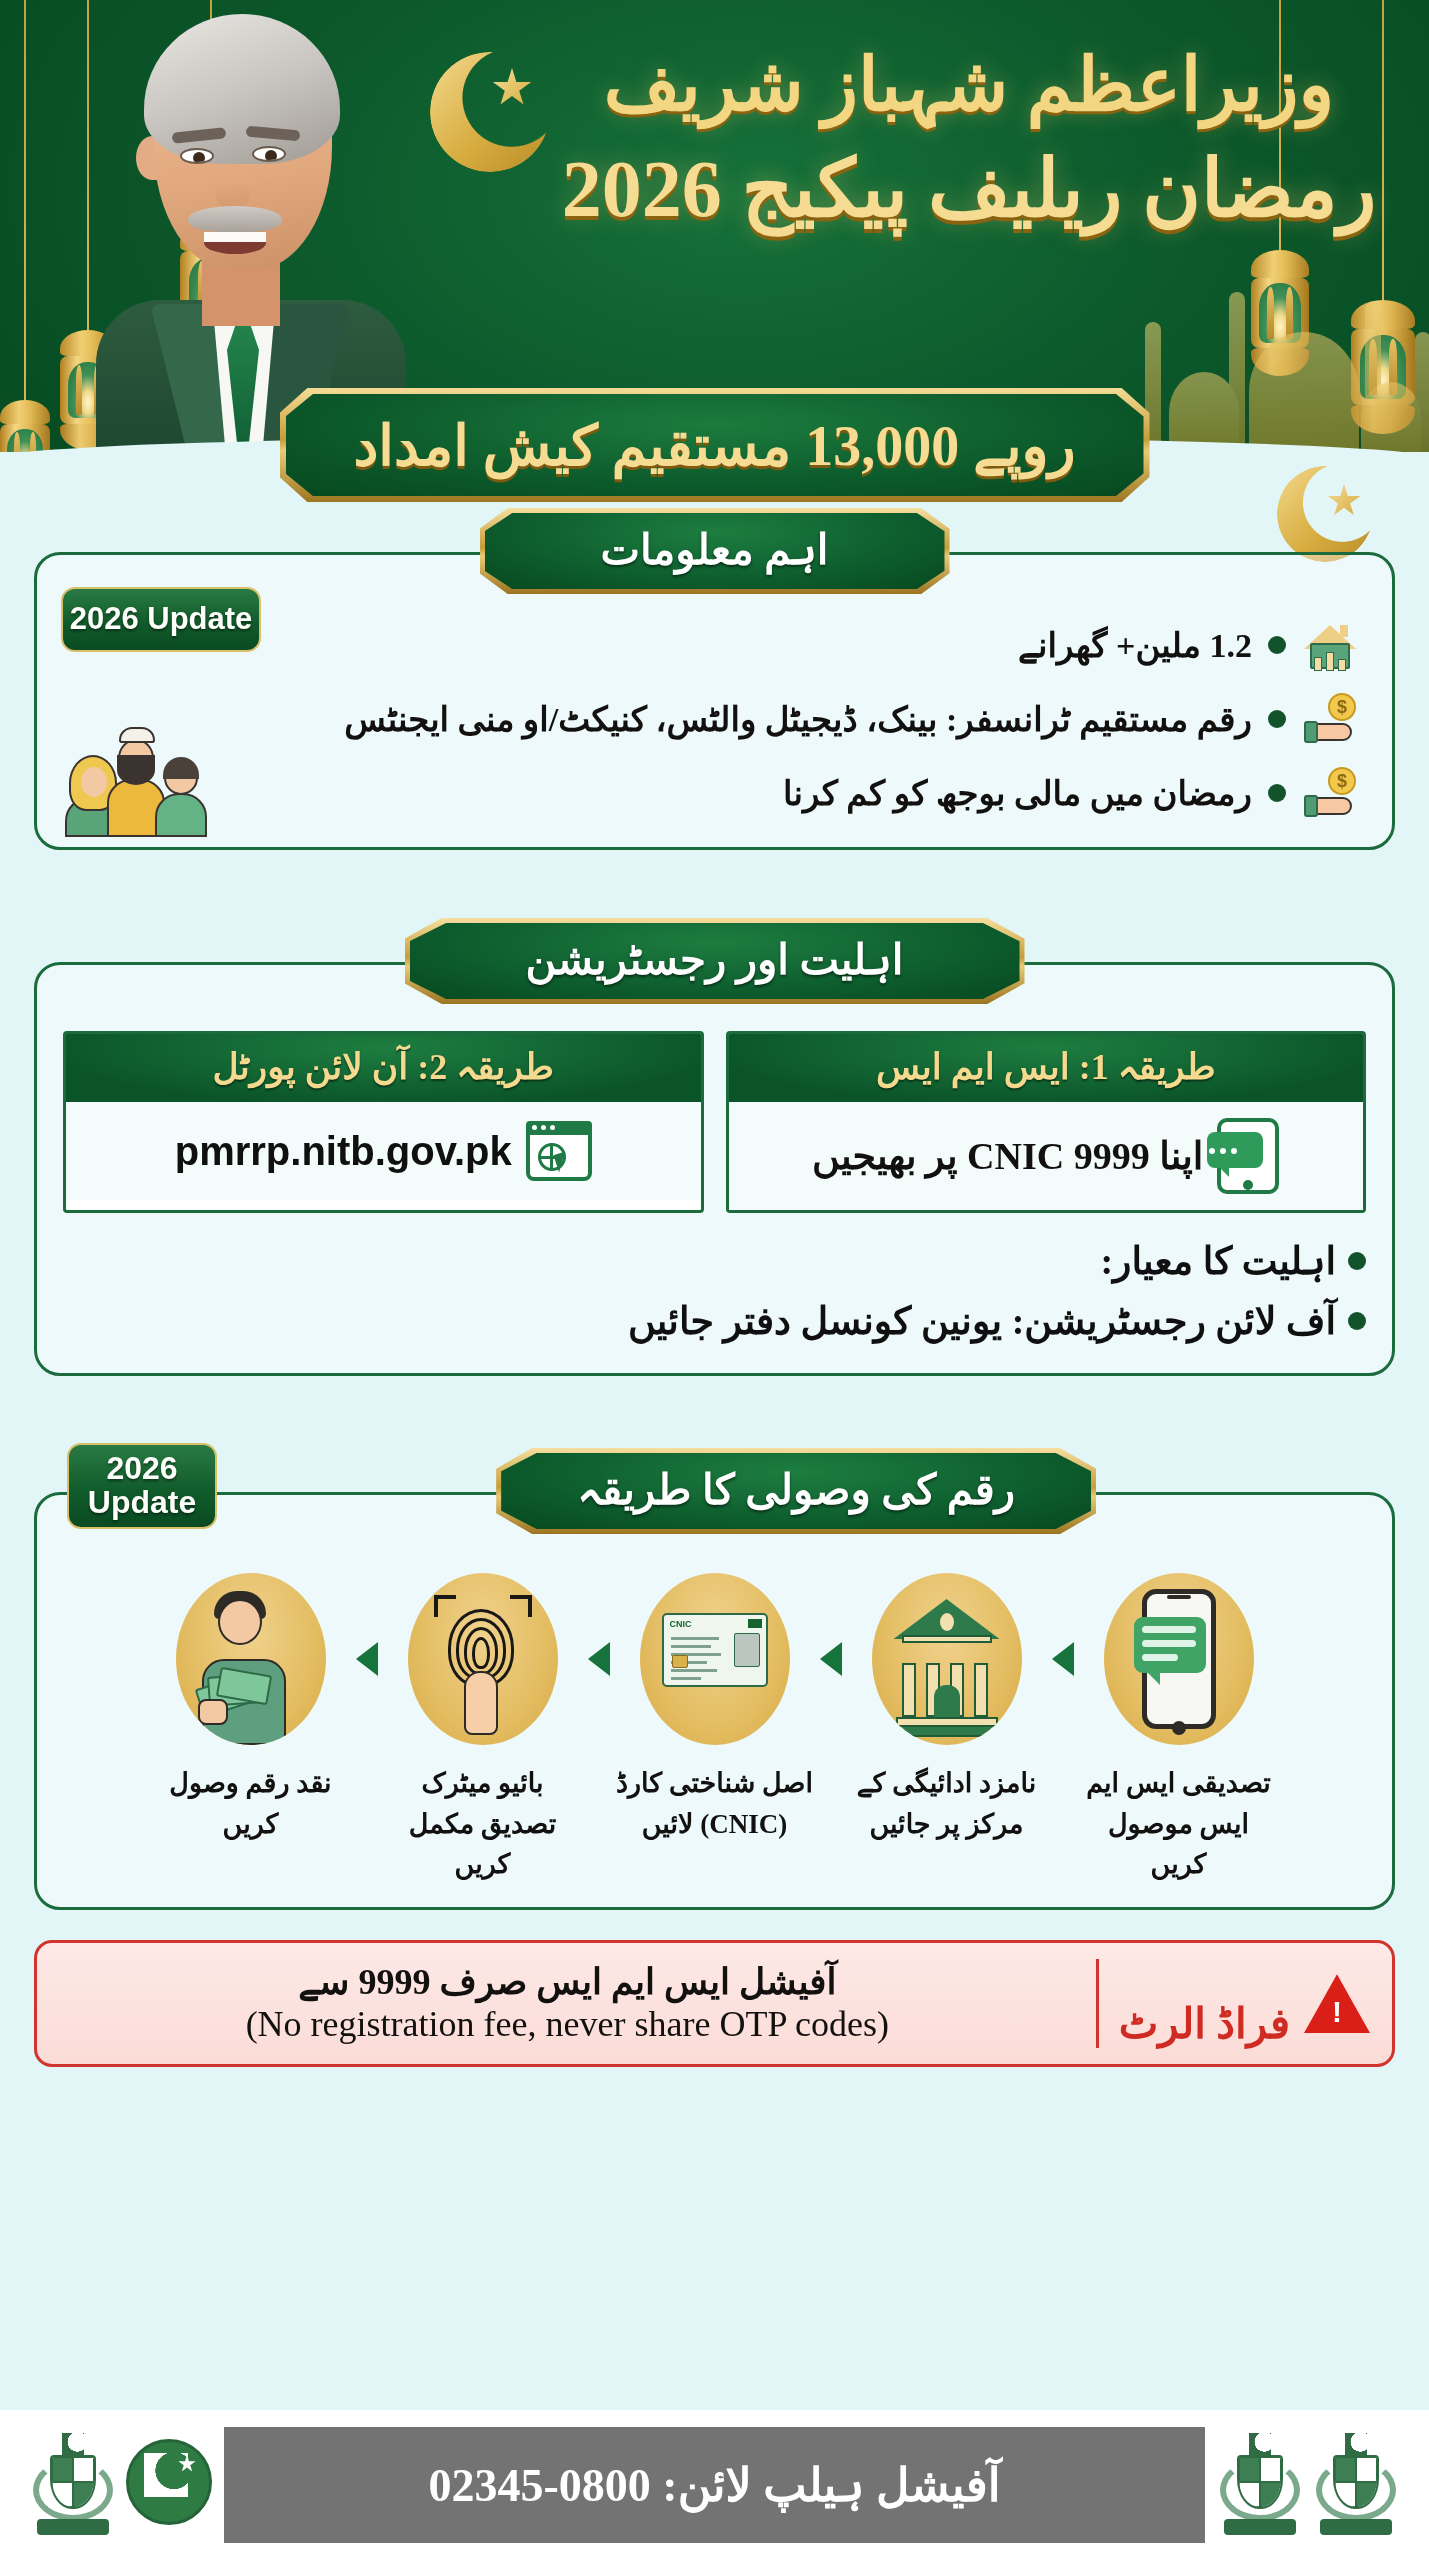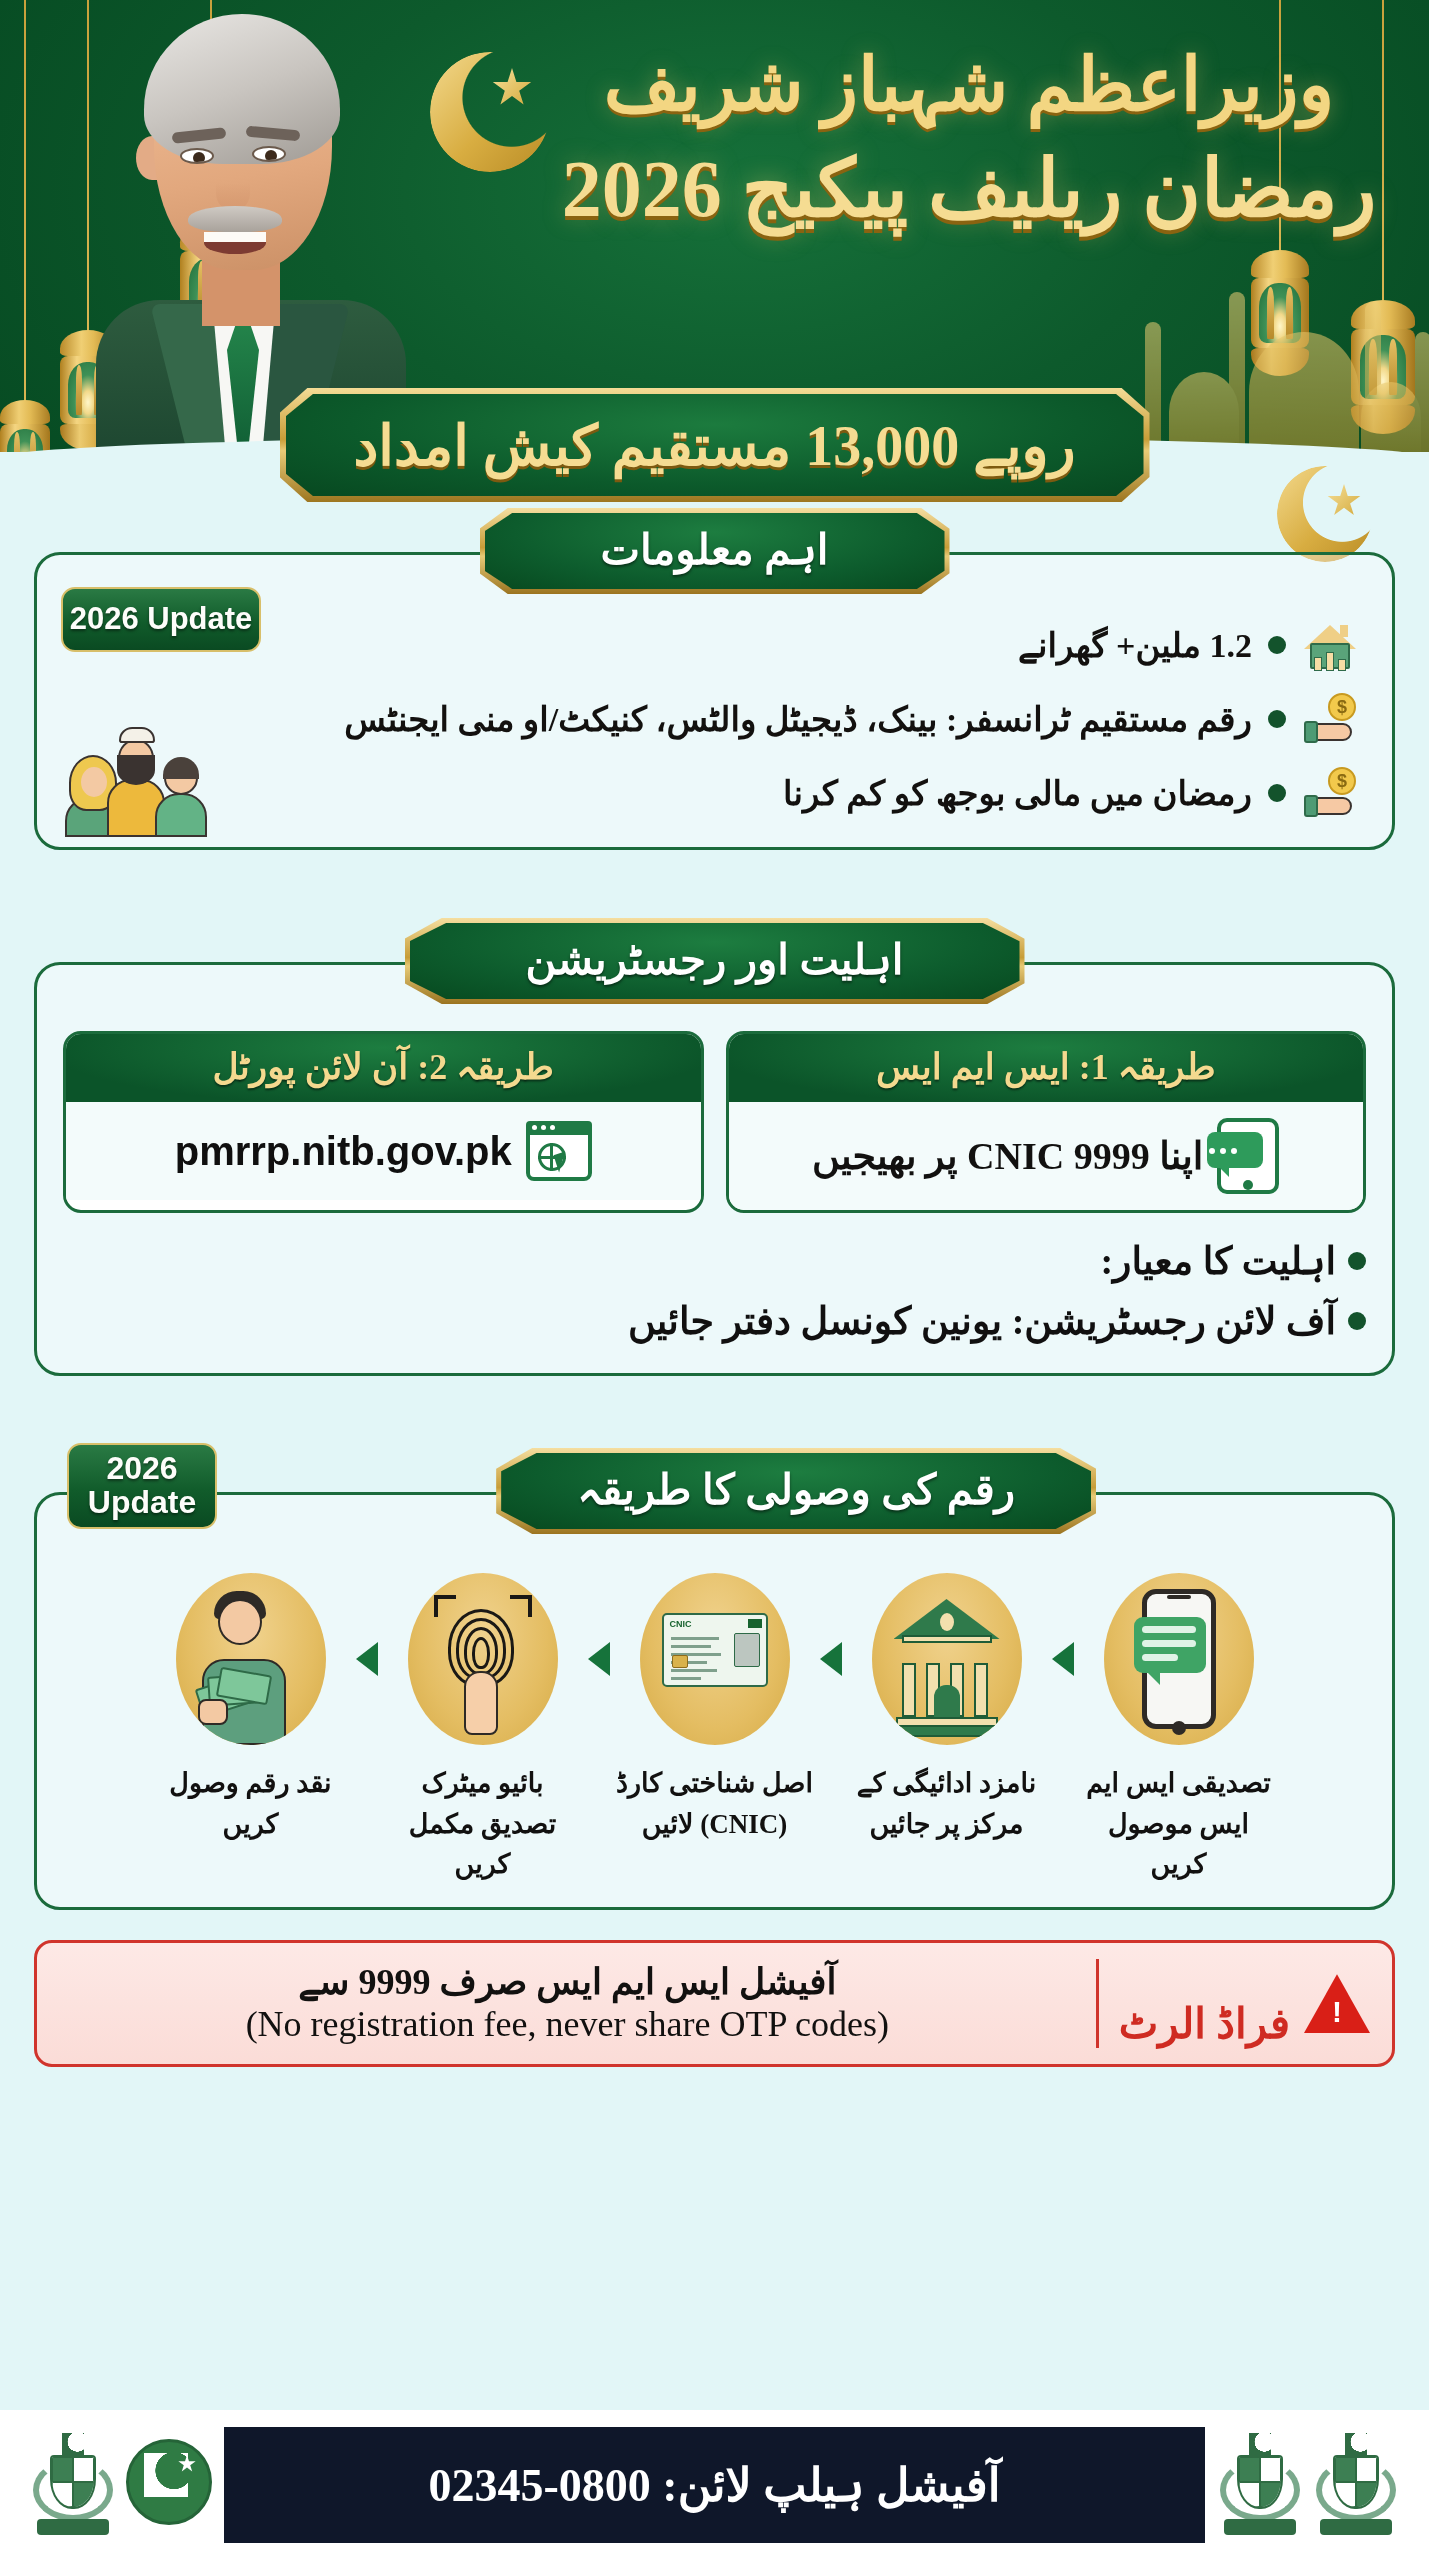--- a/index.html
+++ b/index.html
@@ -264,21 +264,21 @@
   .f-b{ left:94px; width:52px; height:86px; }
   .f-b .hair{ position:absolute; left:8px; top:6px; width:36px; height:22px; background:#4a413b; border-radius:18px 18px 0 0;}
   .f-b .head{ left:9px; top:10px; width:34px; height:34px;}
   .f-b .body{ left:0; width:52px; height:44px; background:#63b386;}
 
   
   #elig-section{ margin-top: 112px; }
   #elig-card{ padding: 66px 26px 30px 26px; }
   .method-grid{ display:flex; gap:22px; direction:rtl; }
   .method{
-    flex:1; background:#ffffff; border:3px solid #1b6b3c; border-radius:18px; overflow:hidden;
+    flex:1; background:#ffffff; border:3px solid #1b6b3c; border-radius:4px; overflow:hidden;
   }
   .method .head{
     background: radial-gradient(ellipse at 50% 20%, #1d7d40, #0b5429 75%);
     color:#f4d98f; direction:rtl; text-align:center;
     font-family:"Liberation Serif", serif; font-size:36px; font-weight:700;
     padding:12px 8px 14px; text-shadow:0 2px 2px rgba(0,0,0,.45);
   }
   .method .body{
     background:#f3fbfb; display:flex; align-items:center; justify-content:center;
     gap:14px; direction:rtl; padding:16px 12px; min-height:98px;
@@ -449,21 +449,21 @@
   }
   .emblem.circ .cm{
     position:absolute; left:18px; top:20px; width:44px;height:44px;
     background:#ffffff;
     -webkit-mask: radial-gradient(circle at 68% 40%, transparent 46%, #000 47%);
     mask: radial-gradient(circle at 68% 40%, transparent 46%, #000 47%);
   }
   .emblem.circ .st{ position:absolute; left:52px; top:22px; width:18px;height:18px; background:#fff;
     clip-path: polygon(50% 0%, 61% 35%, 98% 35%, 68% 57%, 79% 91%, 50% 70%, 21% 91%, 32% 57%, 2% 35%, 39% 35%);}
   .helpbar{
-    flex:1; margin:0 12px; height:116px; background:#0f172a;
+    flex:1; margin:0 12px; height:116px; background:#737373;
     display:flex; align-items:center; justify-content:center; direction:rtl;
     font-family:"Liberation Serif", serif; font-size:46px; font-weight:700; color:#ffffff;
   }
 </style>
 </head>
 <body>
 
 <div class="page">
 
   <div class="header">

